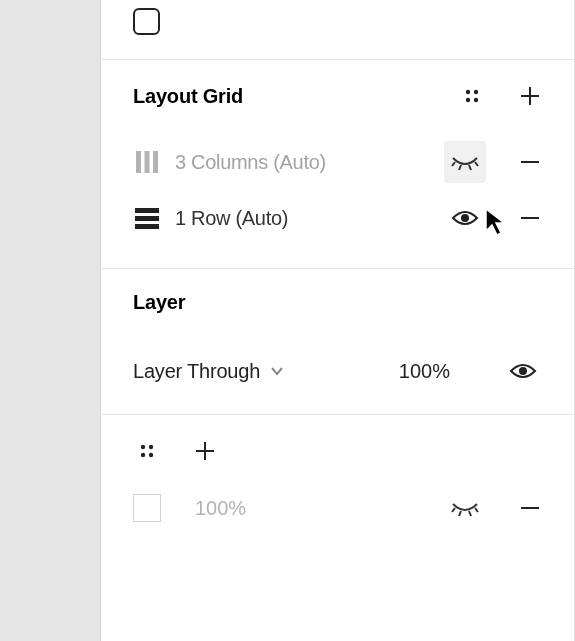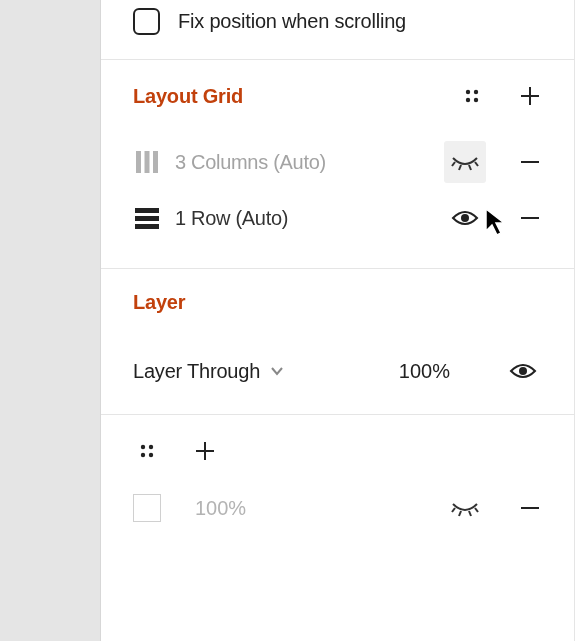--- a/index.html
+++ b/index.html
@@ -46,21 +46,21 @@
     .section-header {
       display: flex;
       align-items: center;
       justify-content: space-between;
       margin-bottom: 24px;
     }
     .section-header.no-mb { margin-bottom: 22px; }
     .section-title {
       font-size: 20px;
       font-weight: 700;
-      color: #c2410c;
+      color: #000000;
       letter-spacing: -0.2px;
     }
     .header-actions {
       display: flex;
       align-items: center;
       gap: 30px;
     }
     .grid-row {
       display: flex;
       align-items: center;
@@ -152,21 +152,20 @@
     }
   </style>
 </head>
 <body>
 
 <div class="panel">
 
   <div class="section tight">
     <div class="checkbox-row">
       <div class="checkbox"></div>
-      <span class="checkbox-label">Fix position when scrolling</span>
     </div>
   </div>
 
   <div class="section">
     <div class="section-header">
       <span class="section-title">Layout Grid</span>
       <div class="header-actions">
         <div class="action-btn small">
           <svg width="18" height="18" viewBox="0 0 18 18">
             <circle cx="5" cy="5" r="2.2" fill="#222"></circle>

